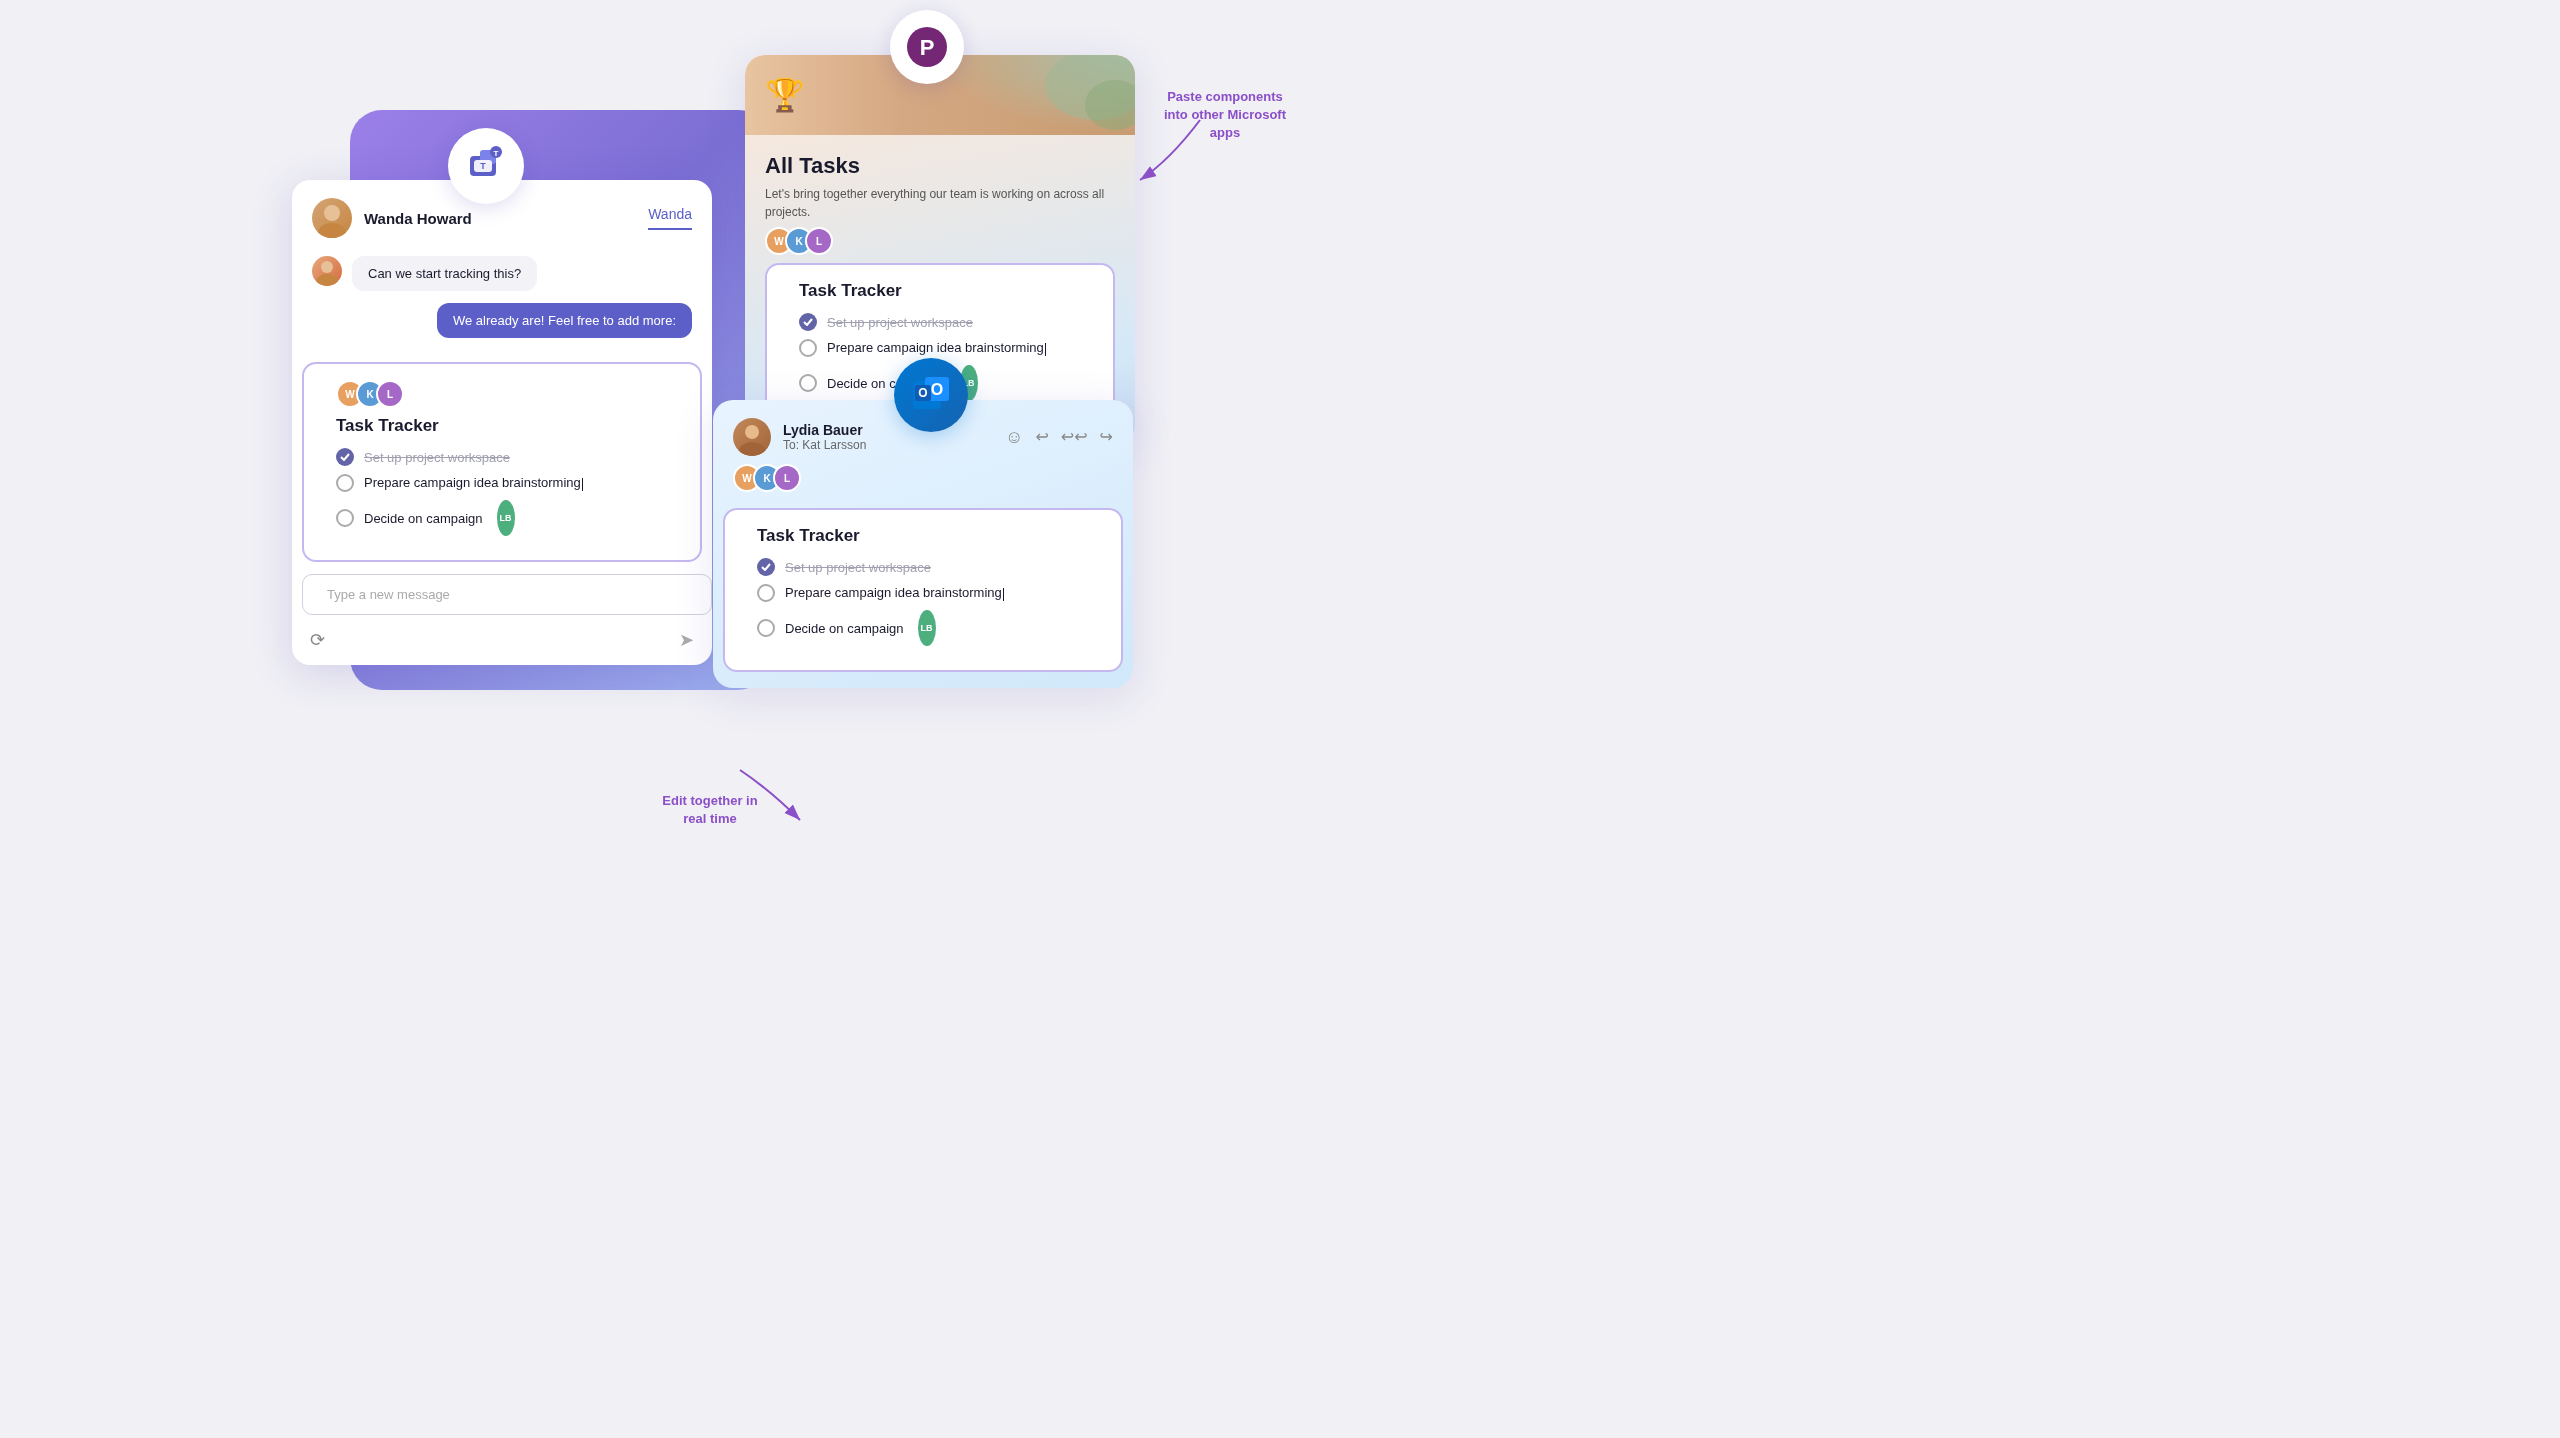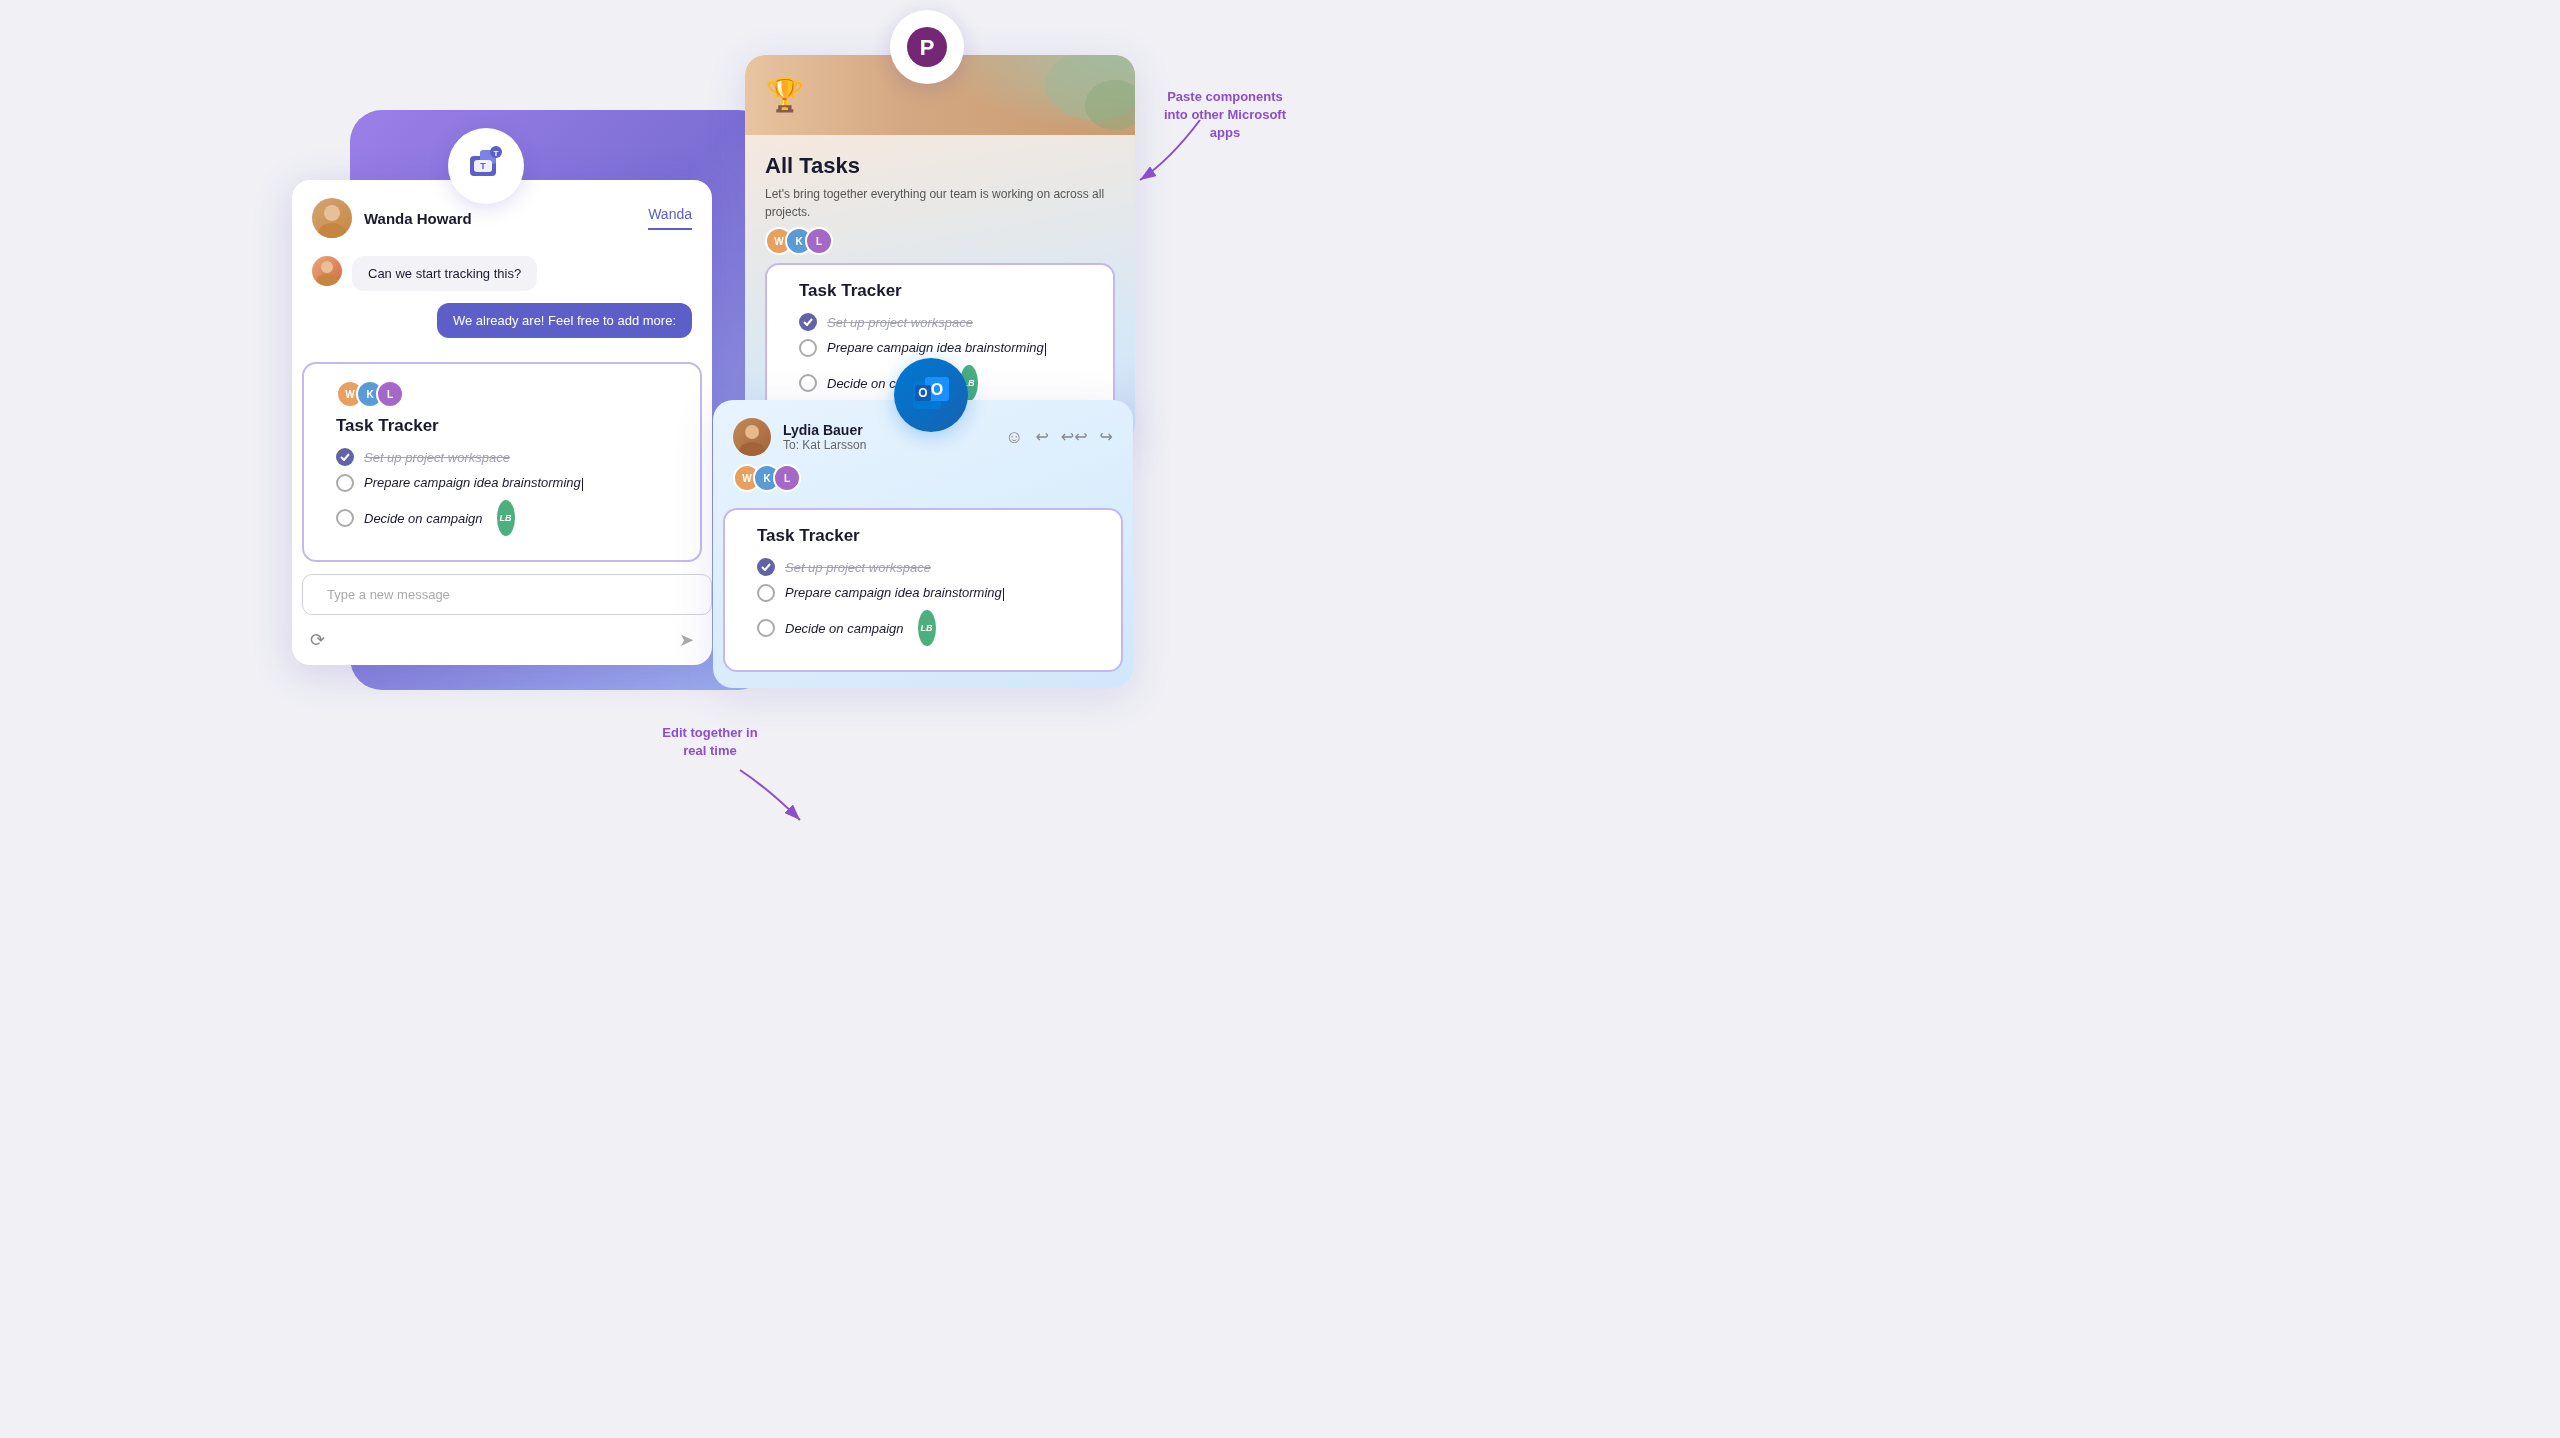--- a/index.html
+++ b/index.html
@@ -181,21 +181,20 @@
       color: #1a1a2e;
       margin-bottom: 12px;
     }
 
     .task-item {
       display: flex;
       align-items: center;
       gap: 10px;
       margin-bottom: 8px;
       font-size: 13px;
-      font-style: italic;
     }
 
     .task-completed {
       color: #a0a0b0;
       text-decoration: line-through;
     }
 
     .task-pending {
       color: #1a1a2e;
     }
@@ -622,21 +621,21 @@
 
 <svg class="annotation-svg" style="left:1100px;top:100px;width:120px;height:120px;">
   <path d="M 100 20 Q 70 60 40 80" stroke="#8b4fc8" stroke-width="2" fill="none" marker-end="url(#arrowhead)"></path>
   <defs>
     <marker id="arrowhead" markerWidth="8" markerHeight="6" refX="8" refY="3" orient="auto">
       <polygon points="0 0, 8 3, 0 6" fill="#8b4fc8"></polygon>
     </marker>
   </defs>
 </svg>
 
-<div class="annotation" style="left: 630px; top: 724px; width: 160px;">Edit together in<br>real time</div>
+<div class="annotation" style="left: 630px; top: 792px; width: 160px;">Edit together in<br>real time</div>
 
 <svg class="annotation-svg" style="left:720px;top:760px;width:100px;height:80px;">
   <path d="M 20 10 Q 50 30 80 60" stroke="#8b4fc8" stroke-width="2" fill="none" marker-end="url(#arrowhead2)"></path>
   <defs>
     <marker id="arrowhead2" markerWidth="8" markerHeight="6" refX="8" refY="3" orient="auto">
       <polygon points="0 0, 8 3, 0 6" fill="#8b4fc8"></polygon>
     </marker>
   </defs>
 </svg>
 

